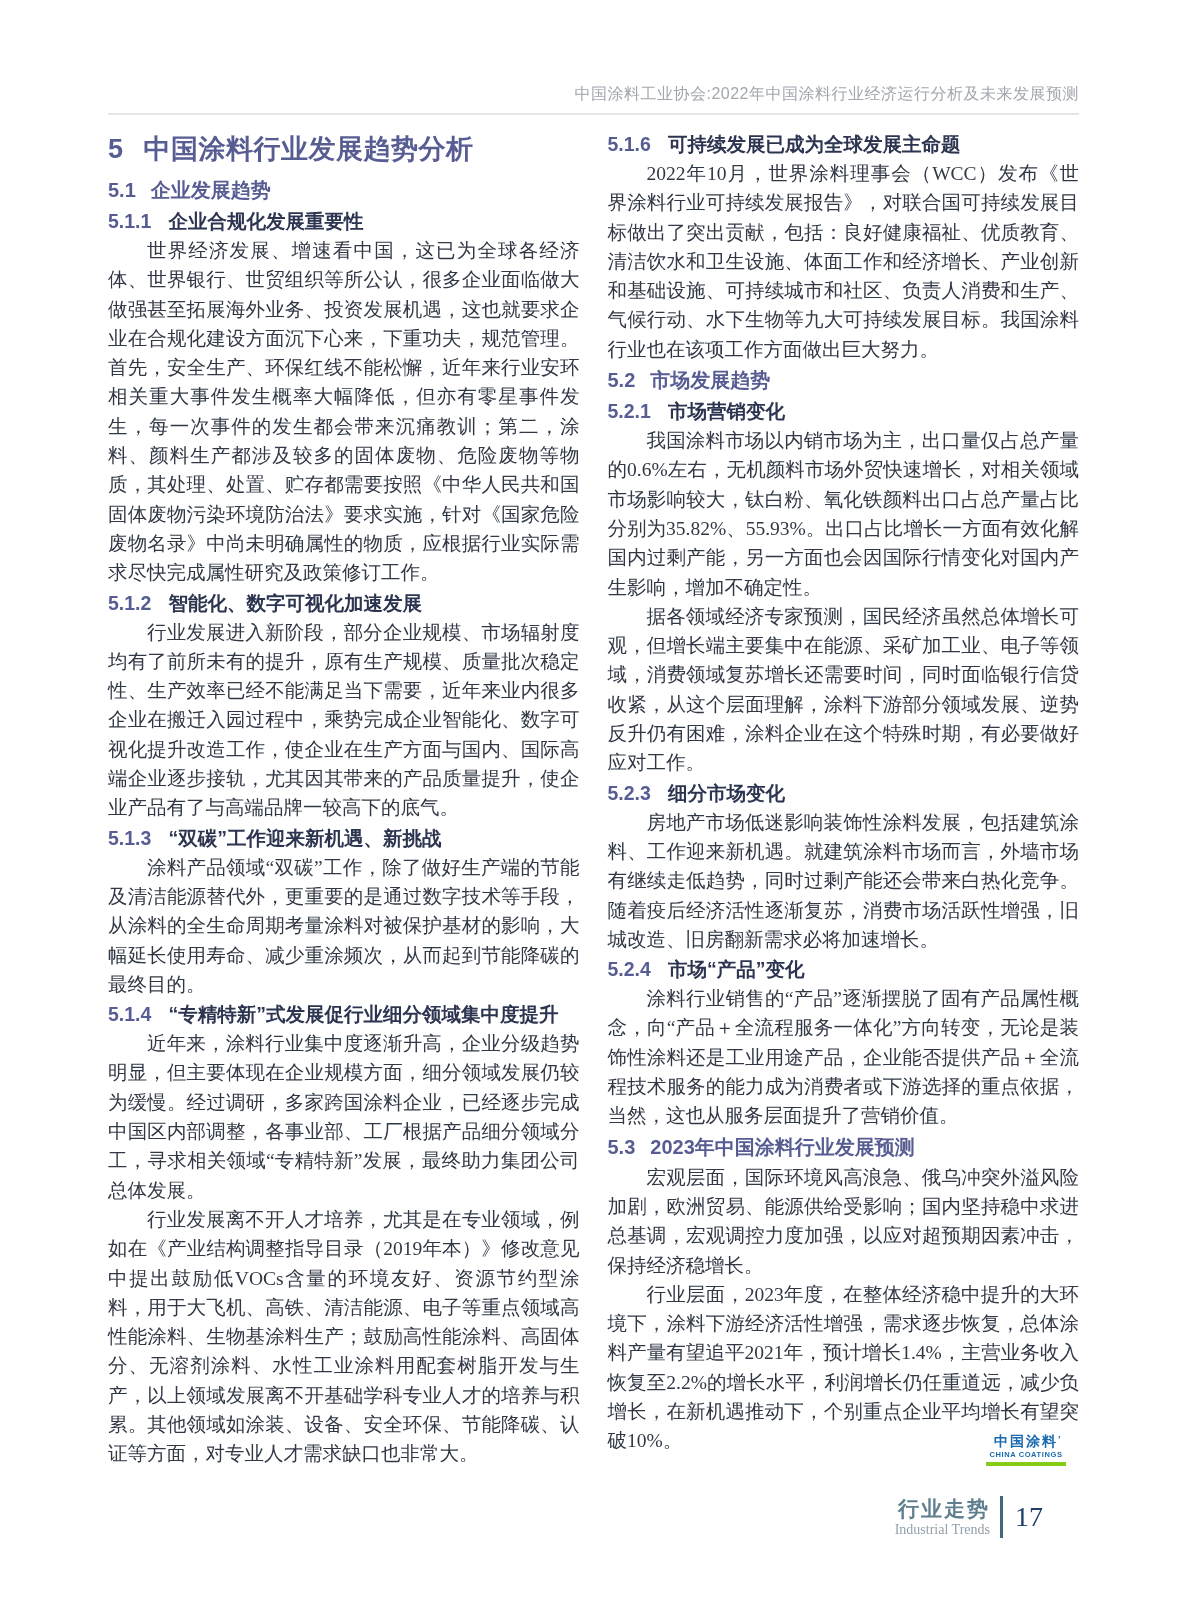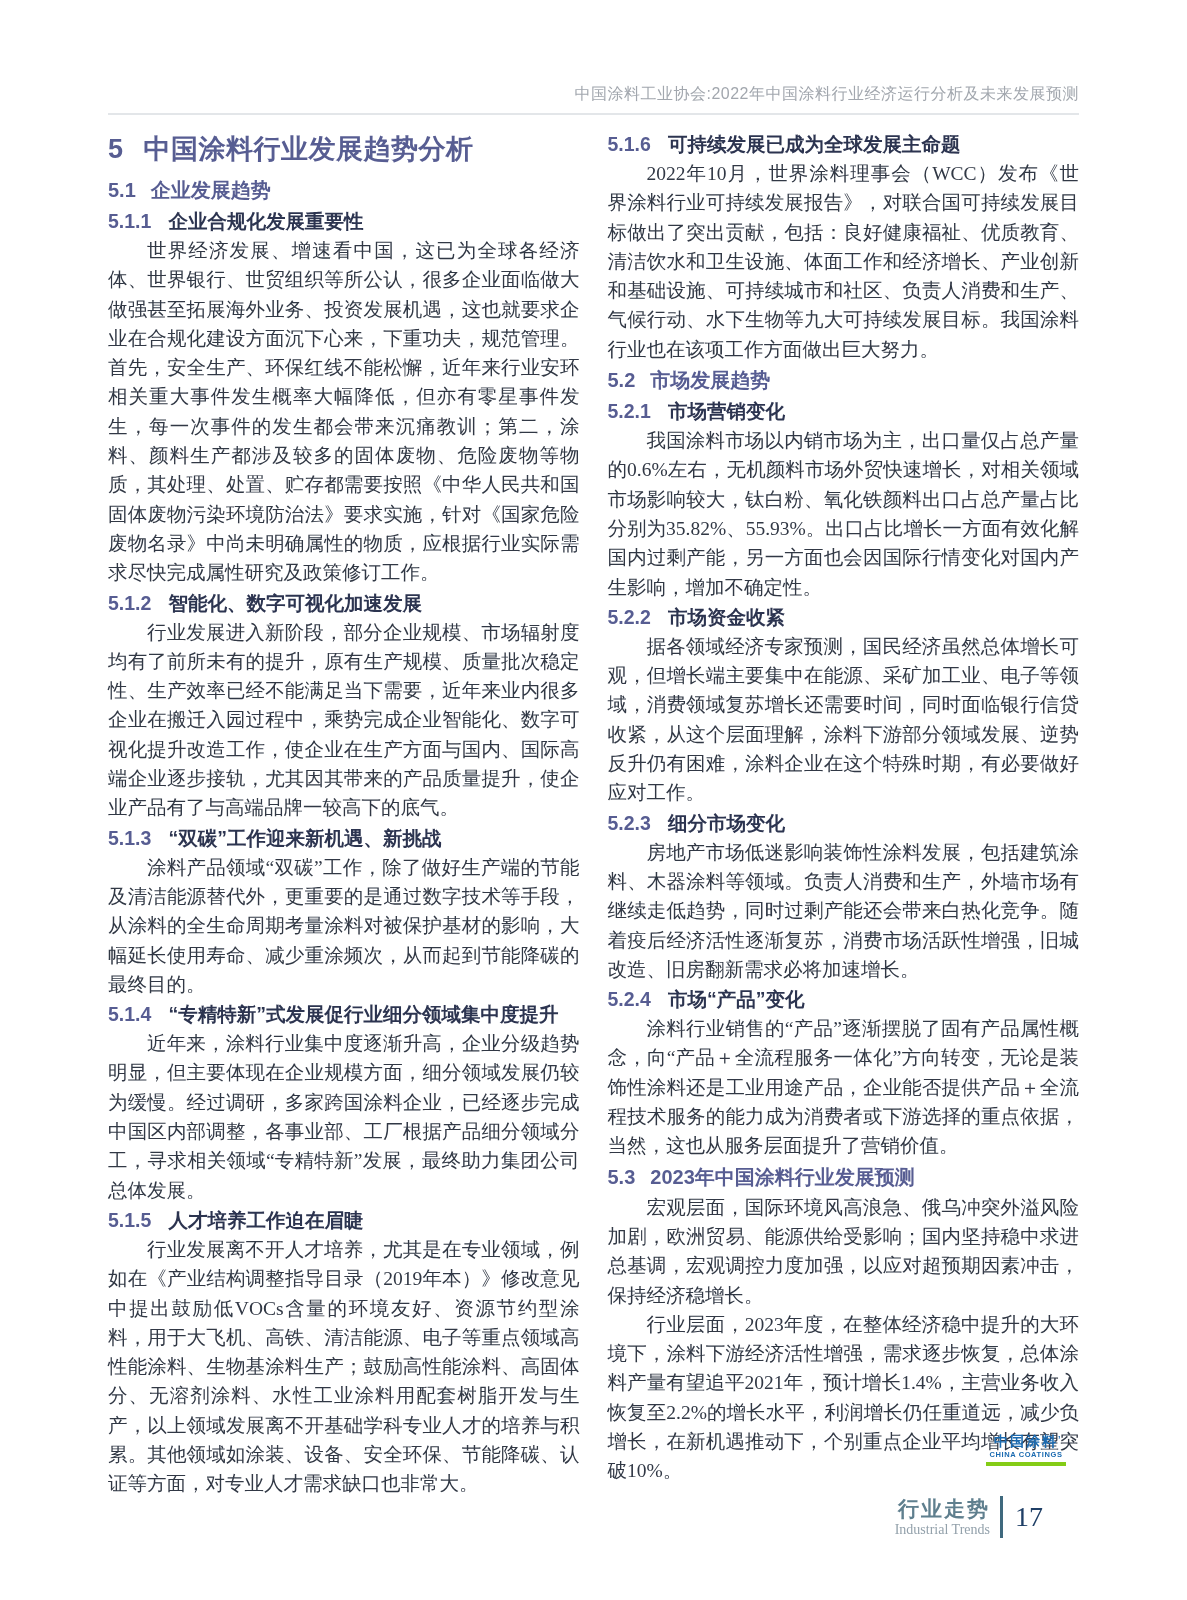--- a/index.html
+++ b/index.html
@@ -94,33 +94,31 @@
       <h1 class="doc-title"><span class="num">5</span><span>中国涂料行业发展趋势分析</span></h1>
     <h2 class="sec"><span class="num">5.1</span><span>企业发展趋势</span></h2>
         <h3 class="sub"><span class="num">5.1.1</span><span>企业合规化发展重要性</span></h3>
         <p class="body-p">世界经济发展、增速看中国，这已为全球各经济体、世界银行、世贸组织等所公认，很多企业面临做大做强甚至拓展海外业务、投资发展机遇，这也就要求企业在合规化建设方面沉下心来，下重功夫，规范管理。首先，安全生产、环保红线不能松懈，近年来行业安环相关重大事件发生概率大幅降低，但亦有零星事件发生，每一次事件的发生都会带来沉痛教训；第二，涂料、颜料生产都涉及较多的固体废物、危险废物等物质，其处理、处置、贮存都需要按照《中华人民共和国固体废物污染环境防治法》要求实施，针对《国家危险废物名录》中尚未明确属性的物质，应根据行业实际需求尽快完成属性研究及政策修订工作。</p>
         <h3 class="sub"><span class="num">5.1.2</span><span>智能化、数字可视化加速发展</span></h3>
         <p class="body-p">行业发展进入新阶段，部分企业规模、市场辐射度均有了前所未有的提升，原有生产规模、质量批次稳定性、生产效率已经不能满足当下需要，近年来业内很多企业在搬迁入园过程中，乘势完成企业智能化、数字可视化提升改造工作，使企业在生产方面与国内、国际高端企业逐步接轨，尤其因其带来的产品质量提升，使企业产品有了与高端品牌一较高下的底气。</p>
         <h3 class="sub"><span class="num">5.1.3</span><span>“双碳”工作迎来新机遇、新挑战</span></h3>
         <p class="body-p">涂料产品领域“双碳”工作，除了做好生产端的节能及清洁能源替代外，更重要的是通过数字技术等手段，从涂料的全生命周期考量涂料对被保护基材的影响，大幅延长使用寿命、减少重涂频次，从而起到节能降碳的最终目的。</p>
         <h3 class="sub"><span class="num">5.1.4</span><span>“专精特新”式发展促行业细分领域集中度提升</span></h3>
         <p class="body-p">近年来，涂料行业集中度逐渐升高，企业分级趋势明显，但主要体现在企业规模方面，细分领域发展仍较为缓慢。经过调研，多家跨国涂料企业，已经逐步完成中国区内部调整，各事业部、工厂根据产品细分领域分工，寻求相关领域“专精特新”发展，最终助力集团公司总体发展。</p>
-        <h3 class="sub"><span class="num">5.1.5</span><span>人才培养工作迫在眉睫</span></h3>
         <p class="body-p">行业发展离不开人才培养，尤其是在专业领域，例如在《产业结构调整指导目录（2019年本）》修改意见中提出鼓励低VOCs含量的环境友好、资源节约型涂料，用于大飞机、高铁、清洁能源、电子等重点领域高性能涂料、生物基涂料生产；鼓励高性能涂料、高固体分、无溶剂涂料、水性工业涂料用配套树脂开发与生产，以上领域发展离不开基础学科专业人才的培养与积累。其他领域如涂装、设备、安全环保、节能降碳、认证等方面，对专业人才需求缺口也非常大。</p>
       </div>
     <div class="col" id="col-right">
         <h3 class="sub"><span class="num">5.1.6</span><span>可持续发展已成为全球发展主命题</span></h3>
         <p class="body-p">2022年10月，世界涂料理事会（WCC）发布《世界涂料行业可持续发展报告》，对联合国可持续发展目标做出了突出贡献，包括：良好健康福祉、优质教育、清洁饮水和卫生设施、体面工作和经济增长、产业创新和基础设施、可持续城市和社区、负责人消费和生产、气候行动、水下生物等九大可持续发展目标。我国涂料行业也在该项工作方面做出巨大努力。</p>
         <h2 class="sec"><span class="num">5.2</span><span>市场发展趋势</span></h2>
         <h3 class="sub"><span class="num">5.2.1</span><span>市场营销变化</span></h3>
         <p class="body-p">我国涂料市场以内销市场为主，出口量仅占总产量的0.6%左右，无机颜料市场外贸快速增长，对相关领域市场影响较大，钛白粉、氧化铁颜料出口占总产量占比分别为35.82%、55.93%。出口占比增长一方面有效化解国内过剩产能，另一方面也会因国际行情变化对国内产生影响，增加不确定性。</p>
-        <h3 class="sub"><span class="num">5.2.2</span><span>市场资金收紧</span></h3>
         <p class="body-p">据各领域经济专家预测，国民经济虽然总体增长可观，但增长端主要集中在能源、采矿加工业、电子等领域，消费领域复苏增长还需要时间，同时面临银行信贷收紧，从这个层面理解，涂料下游部分领域发展、逆势反升仍有困难，涂料企业在这个特殊时期，有必要做好应对工作。</p>
         <h3 class="sub"><span class="num">5.2.3</span><span>细分市场变化</span></h3>
-        <p class="body-p">房地产市场低迷影响装饰性涂料发展，包括建筑涂料、木器涂料等领域。负责人消费和生产，外墙市场有继续走低趋势，同时过剩产能还会带来白热化竞争。随着疫后经济活性逐渐复苏，消费市场活跃性增强，旧城改造、旧房翻新需求必将加速增长。</p>
+        <p class="body-p">房地产市场低迷影响装饰性涂料发展，包括建筑涂料、工作迎来新机遇。就建筑涂料市场而言，外墙市场有继续走低趋势，同时过剩产能还会带来白热化竞争。随着疫后经济活性逐渐复苏，消费市场活跃性增强，旧城改造、旧房翻新需求必将加速增长。</p>
         <h3 class="sub"><span class="num">5.2.4</span><span>市场“产品”变化</span></h3>
         <p class="body-p">涂料行业销售的“产品”逐渐摆脱了固有产品属性概念，向“产品＋全流程服务一体化”方向转变，无论是装饰性涂料还是工业用途产品，企业能否提供产品＋全流程技术服务的能力成为消费者或下游选择的重点依据，当然，这也从服务层面提升了营销价值。</p>
         <h2 class="sec"><span class="num">5.3</span><span>2023年中国涂料行业发展预测</span></h2>
         <p class="body-p">宏观层面，国际环境风高浪急、俄乌冲突外溢风险加剧，欧洲贸易、能源供给受影响；国内坚持稳中求进总基调，宏观调控力度加强，以应对超预期因素冲击，保持经济稳增长。</p>
         <p class="body-p">行业层面，2023年度，在整体经济稳中提升的大环境下，涂料下游经济活性增强，需求逐步恢复，总体涂料产量有望追平2021年，预计增长1.4%，主营业务收入恢复至2.2%的增长水平，利润增长仍任重道远，减少负增长，在新机遇推动下，个别重点企业平均增长有望突破10%。</p>
       </div>
   </div>
 
   <div class="brand">
     <div class="cn">中国涂料</div>

